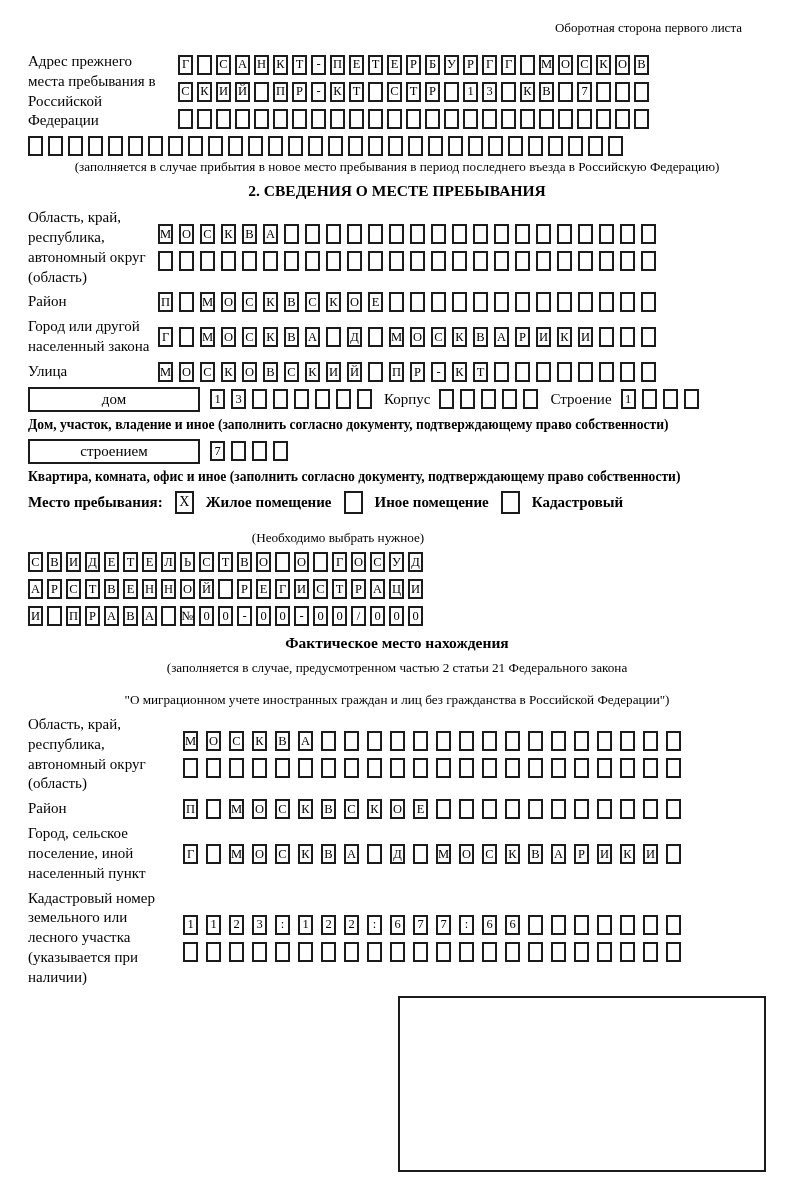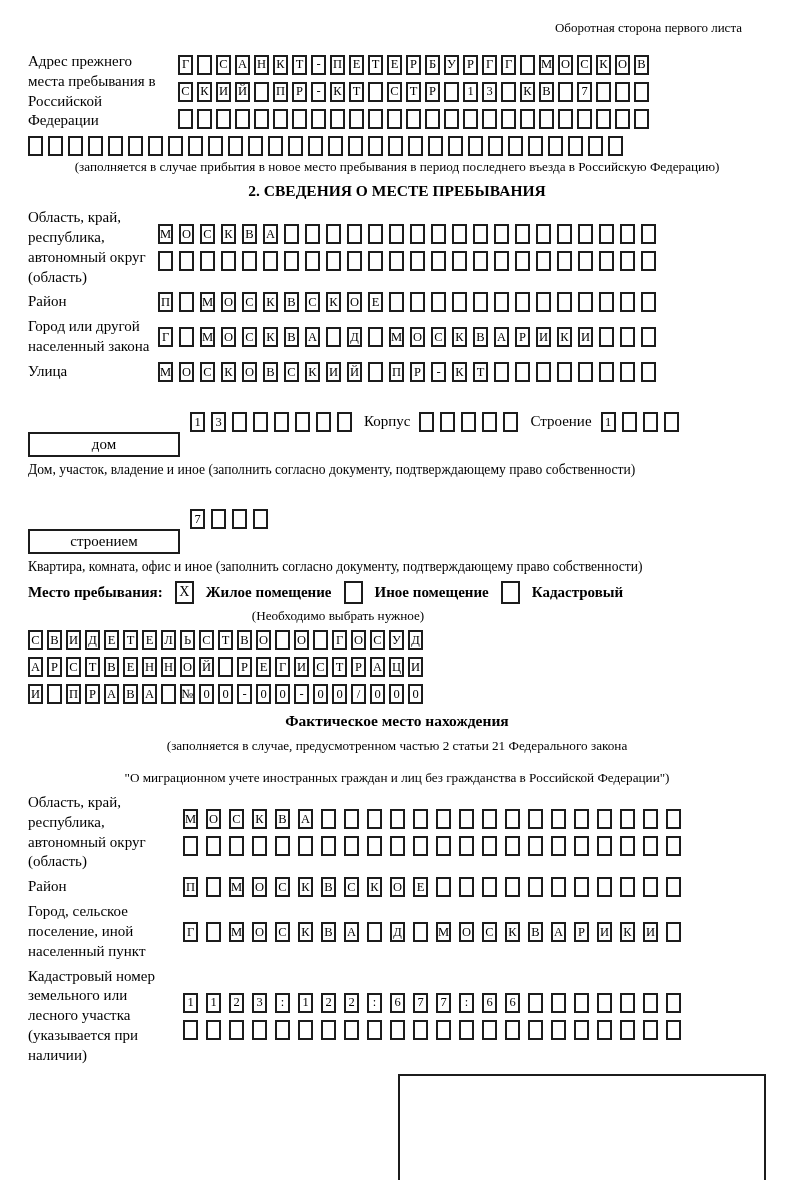--- a/index.html
+++ b/index.html
@@ -20,38 +20,38 @@
   .cell {
     flex:0 0 auto; width:15px; height:20px; border:2px solid #1c1c1c; margin-right:4px;
     display:flex; align-items:center; justify-content:center;
     font-size:12.5px; line-height:1;
   }
   .g5 .cell { margin-right:5px; }
   .g6 .cell { margin-right:6px; }
   .g8 .cell { margin-right:8px; }
 
   .note-c { font-size:13.2px; text-align:center; margin:1px 0 7px; }
-  .note-l { font-size:13.6px; text-align:left; margin:1px 0 6px; }
+  .note-l { font-size:13.6px; text-align:left; margin:1px 0 6px;font-weight:bold; }
   .sect-title { text-align:center; font-weight:bold; font-size:15.5px; margin:6px 0 8px; }
 
   .wbox {
-    width:152px; height:25px; border:2px solid #1c1c1c; margin-right:10px;
-    display:flex; align-items:center; justify-content:center; font-size:15px;margin-top:45px;
+    width:172px; height:25px; border:2px solid #1c1c1c; margin-right:10px;
+    display:flex; align-items:center; justify-content:center; font-size:15px;
   }
   .inl { font-size:15px; align-self:center; margin:0 9px 0 6px; }
   .cb {
     width:19px; height:23px; border:2px solid #1c1c1c; flex:0 0 auto;
     display:flex; align-items:center; justify-content:center; font-size:14px; margin:0 12px;
   }
   .stayrow { display:flex; align-items:center; margin:6px 0 2px; }
   .stayrow .flabel { padding-right:0;font-weight:bold; }
 
   .stamp { width:368px; height:176px; border:2px solid #1c1c1c; margin:8px 0 6px auto; }
   .stamp-note { width:412px; margin-left:auto; margin-right:-6px; text-align:center; font-size:13.6px; line-height:1.38; }
-  .opts-note { width:620px; text-align:center; font-size:13.2px; margin:4px 0 6px; }
+  .opts-note { width:620px; text-align:center; font-size:13.2px; margin:16px 0 6px; }
   .mt8 { margin-top:8px; }
 </style>
 </head>
 <body>
 
 <div class="page">
 
   <div class="top-note">Оборотная сторона первого листа</div>
 
   <div class="frow">

